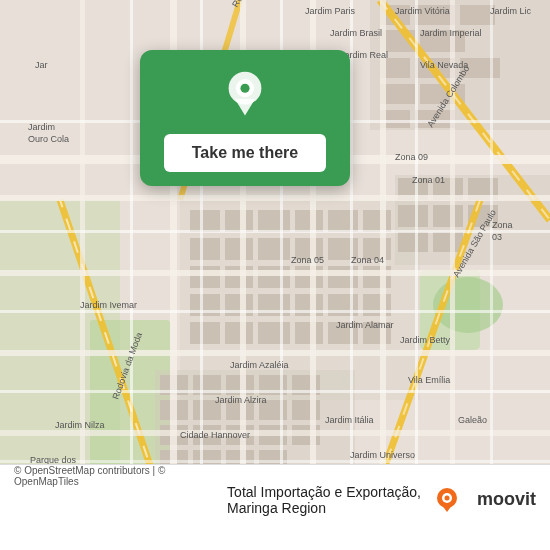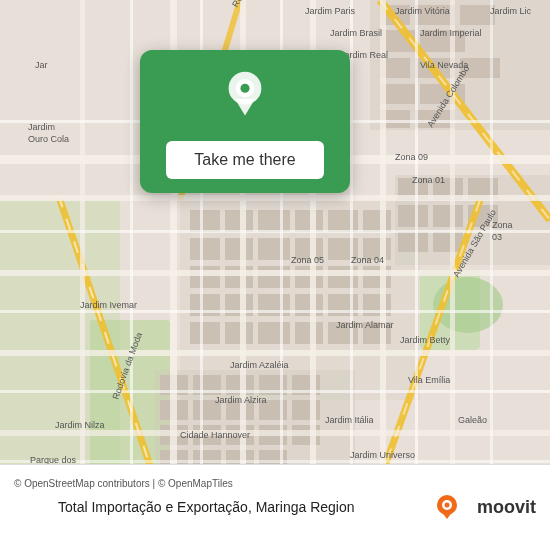--- a/index.html
+++ b/index.html
@@ -42,33 +42,32 @@
       margin-bottom: 14px;
     }
 
     .take-me-there-btn {
       background: #fff;
       color: #333;
       border: none;
       border-radius: 6px;
       padding: 10px 28px;
       font-size: 16px;
-      font-weight: 400;
+      font-weight: 700;
       cursor: pointer;
       white-space: nowrap;
-      margin-top: 7px;
     }
 
     
     #bottom-bar {
       width: 550px;
       height: 70px;
       background: #fff;
       display: flex;
-      flex-direction: column;
+      flex-direction: row;
       justify-content: center;
       padding: 0 14px;
       border-top: 1px solid #ddd;
     }
 
     .attribution {
       font-size: 10px;
       color: #555;
       margin-bottom: 4px;
     }

